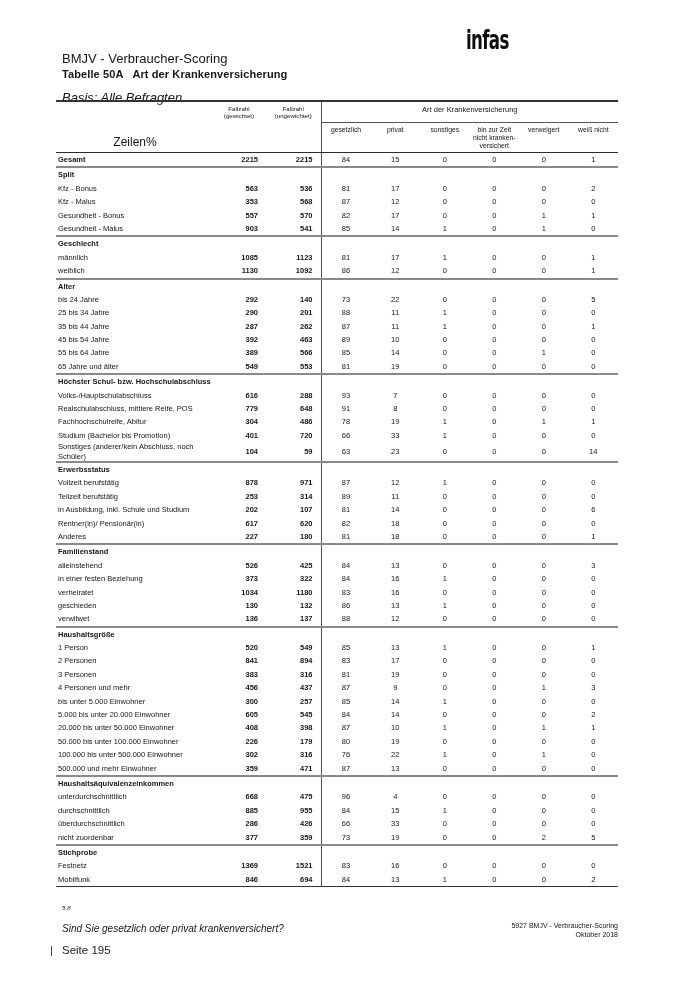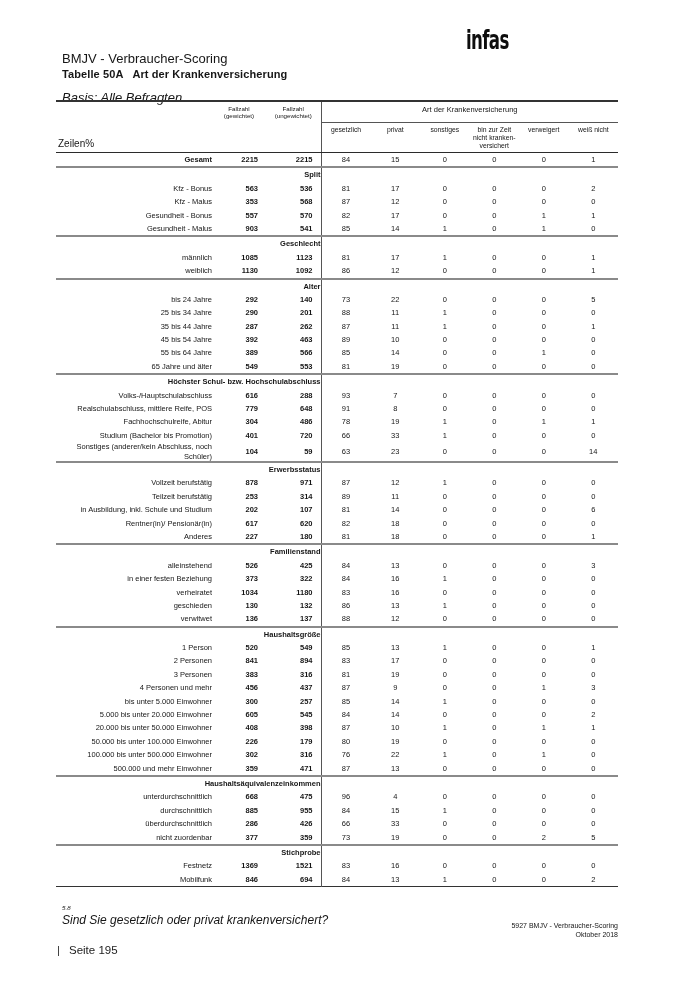--- a/index.html
+++ b/index.html
@@ -17,41 +17,41 @@
   .basis{position:absolute;left:62px;top:90px;font-size:13px;font-style:italic}
 
   table{position:absolute;left:56px;top:100px;width:562px;border-collapse:collapse;
         table-layout:fixed;border-top:2px solid #333;border-bottom:1.5px solid #333}
   th,td{padding:0;font-weight:normal;overflow:hidden}
   thead th{vertical-align:top}
   .fzh{font-size:6.2px;line-height:7.4px;text-align:center;padding-top:3px;white-space:pre-line}
   .grp{font-size:7.5px;text-align:center;padding-top:3px;height:17px;border-bottom:1px solid #555}
   .sub{font-size:6.8px;line-height:8.2px;text-align:center;white-space:pre-line;
        padding-top:3px;height:26px}
-  .zeilen{font-size:10px;text-align:left;vertical-align:bottom;padding:0 0 3px 2px}
+  .zeilen{font-size:12px;text-align:center;vertical-align:bottom;padding:0 0 3px 2px}
   thead tr.r2 th{border-bottom:1.8px solid #2b2b2b}
 
   tbody td{height:13.4px;font-size:7.5px;line-height:9.4px;vertical-align:middle}
-  td.label{text-align:right;padding-left:2px}
+  td.label{text-align:left;padding-left:2px}
   td.fz{text-align:right;font-weight:bold;padding-right:8px}
   td.val{text-align:center}
   .vline{border-left:1px solid #555}
   tr.total td{border-bottom:2px solid #8a8a8a}
   tr.total td.label{font-weight:bold}
   tr.section td{border-top:2px solid #8a8a8a}
   tr.section td.label{font-weight:bold}
 
   .footnote{position:absolute;left:62px;top:904px;font-style:italic}
   .fn-num{font-size:6.2px;line-height:7px}
-  .fn-q{font-size:12px;margin-top:2px}
+  .fn-q{font-size:10px;margin-top:12px}
 
   .footer-right{position:absolute;left:318px;top:922px;width:300px;text-align:right;
                 font-size:7px;line-height:8.6px}
 
-  .pageno{position:absolute;left:57px;top:944px;font-size:11.5px;color:#222}
+  .pageno{position:absolute;left:50px;top:944px;font-size:11.5px;color:#222}
   .pageno .bar{color:#333}
   .pageno .pg{margin-left:9px}
 </style>
 </head>
 <body>
 
 <div class="logo">infas</div>
 
 <div class="hdr">
   <div class="project">BMJV - Verbraucher-Scoring</div>

